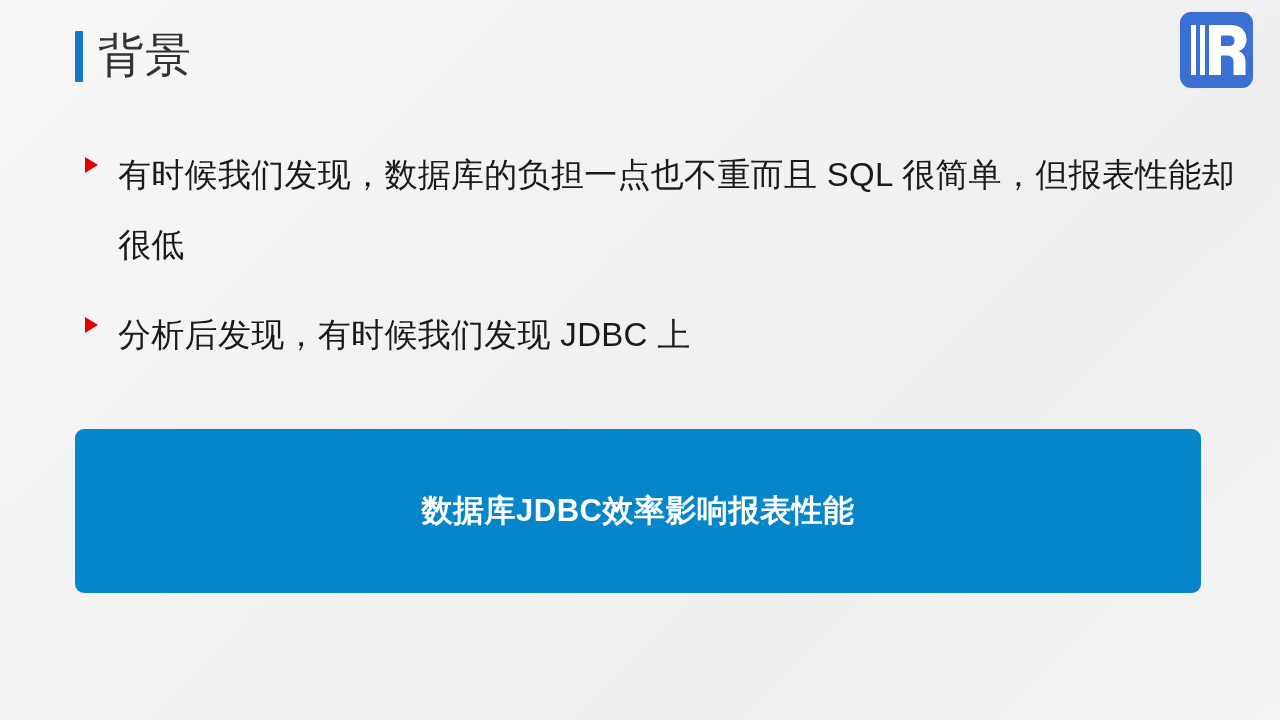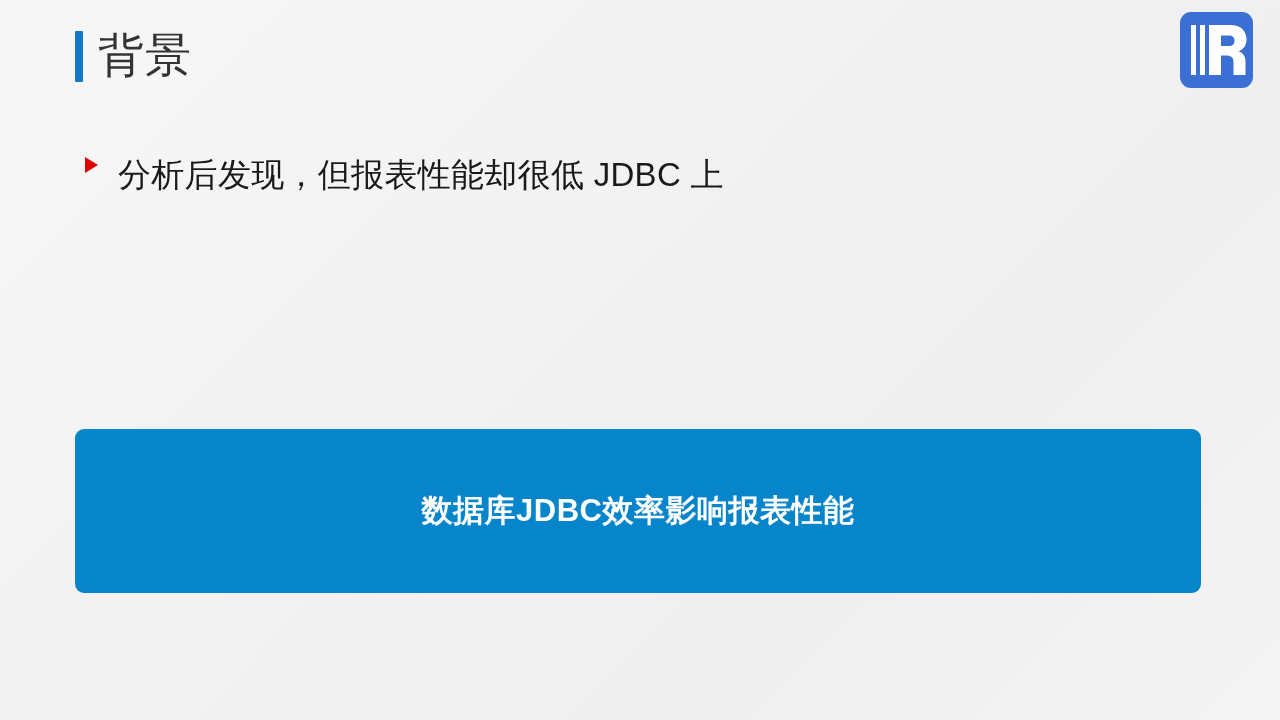--- a/index.html
+++ b/index.html
@@ -128,24 +128,28 @@
     <svg width="73" height="76" viewBox="0 0 73 76" xmlns="http://www.w3.org/2000/svg">
       <rect x="0" y="0" width="73" height="76" rx="11" ry="11" fill="#3b6fd4"></rect>
       <rect x="11" y="13" width="5" height="50" fill="#ffffff"></rect>
       <rect x="20" y="13" width="5" height="50" fill="#ffffff"></rect>
       <path d="M29 13 H50 C61 13 66.5 19 66.5 27.5 C66.5 33.5 63.5 37.5 58.5 39.3 C63.5 41 65.5 44.5 65.5 50 L65.5 63 H53.5 L53.5 50.5 C53.5 45.5 51.5 43.5 46 43.5 H41 L41 63 H29 Z M41 23.5 L41 34 H48.5 C52.5 34 54.5 32 54.5 28.7 C54.5 25.4 52.5 23.5 48.5 23.5 Z" fill="#ffffff"></path>
     </svg>
   </div>
 
   <div class="content">
 
+    <div class="bullet">
+      <span class="bullet-marker"></span>
+      <span class="bullet-text">有时候我们发现，数据库的负担一点也不重而且 SQL 很简单，但报表性能却很低</span>
+    </div>
 
     <div class="bullet">
       <span class="bullet-marker"></span>
-      <span class="bullet-text">分析后发现，但报表性能却很低 JDBC 上</span>
+      <span class="bullet-text">分析后发现，有时候我们发现 JDBC 上</span>
     </div>
 
   </div>
 
   <div class="banner">
     <span class="banner-text">数据库JDBC效率影响报表性能</span>
   </div>
 
 </div>
 

